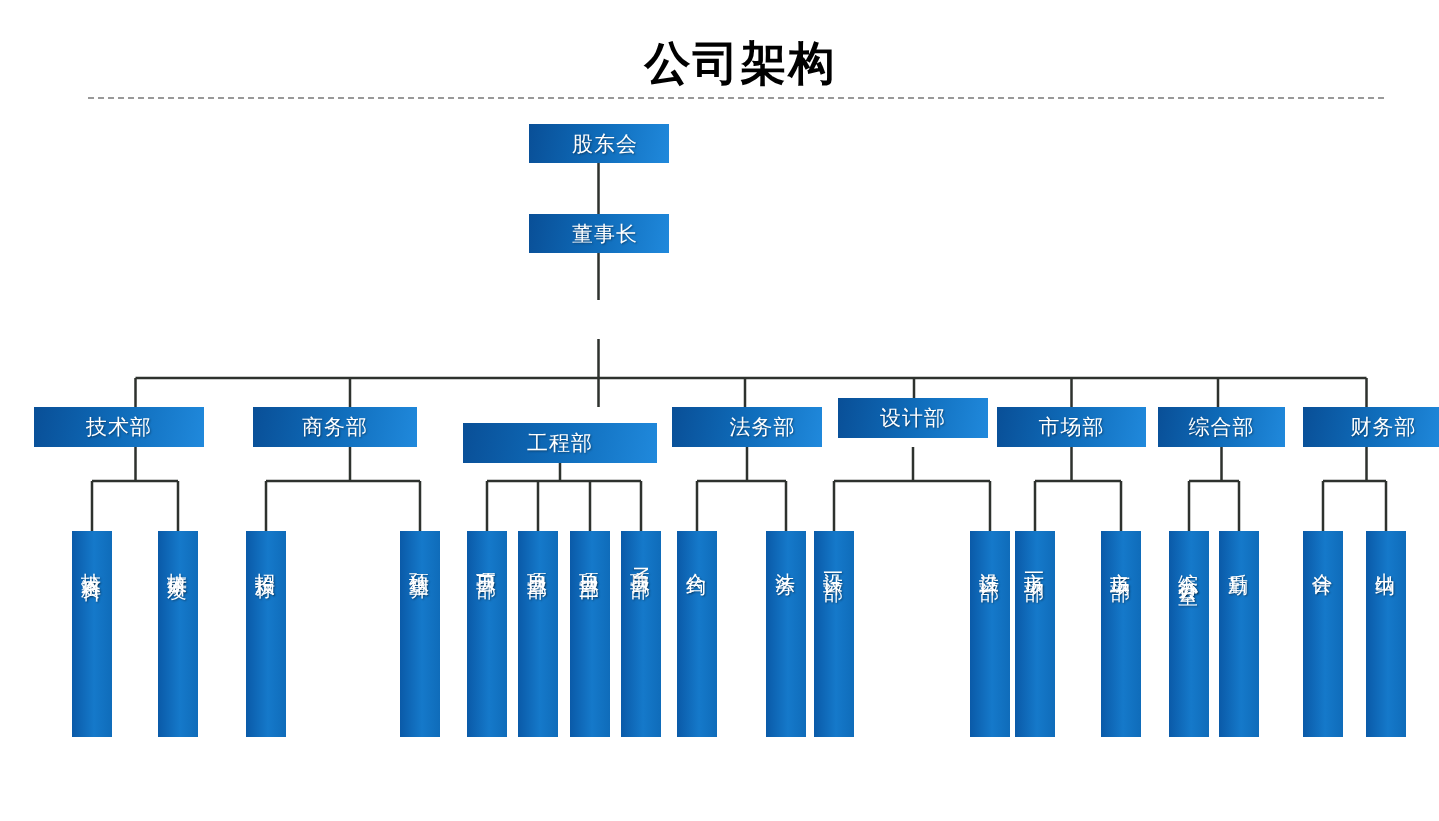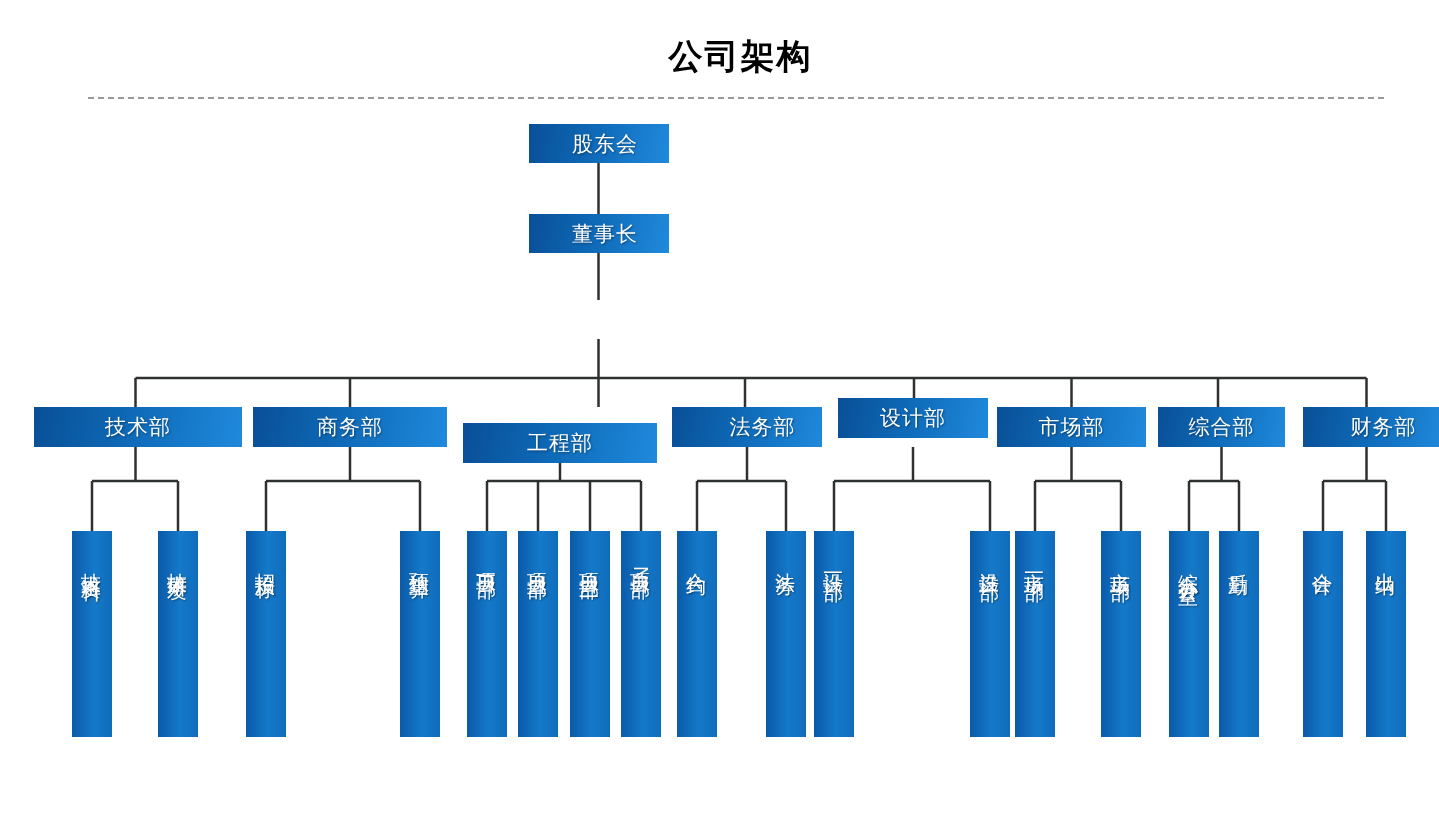--- a/index.html
+++ b/index.html
@@ -11,21 +11,21 @@
     overflow: hidden;
     font-family: "Liberation Sans", sans-serif;
   }
   .page-title {
     position: absolute;
     top: 38px;
     left: 0;
     width: 100%;
     text-align: center;
     text-indent: 42px;
-    font-size: 34px;
+    font-size: 46px;
     line-height: 1.1;
     font-weight: 900;
     color: #000000;
     letter-spacing: 2px;
   }
   .divider {
     position: absolute;
     top: 97px;
     left: 88px;
     width: 1300px;
@@ -92,24 +92,24 @@
     </g>
   </svg>
 
   <div class="node hbox topbox" style="left:529px;top:124px;width:140px;">
       <span>股东会</span>
     </div>
   <div class="node hbox topbox" style="left:529px;top:214px;width:140px;">
       <span>董事长</span>
     </div>
 
-  <div class="node hbox" style="left:34px;top:407px;width:208px;">
+  <div class="node hbox" style="left:34px;top:407px;width:170px;">
       <span>技术部</span>
     </div>
-  <div class="node hbox" style="left:253px;top:407px;width:194px;">
+  <div class="node hbox" style="left:253px;top:407px;width:164px;">
       <span>商务部</span>
     </div>
   <div class="node hbox" style="left:463px;top:407px;width:194px;margin-top:16px;">
       <span>工程部</span>
     </div>
   <div class="node hbox" style="left:672px;top:407px;width:150px;padding-left:31px;">
       <span>法务部</span>
     </div>
   <div class="node hbox" style="left:838px;top:398px;width:150px;">
       <span>设计部</span>

